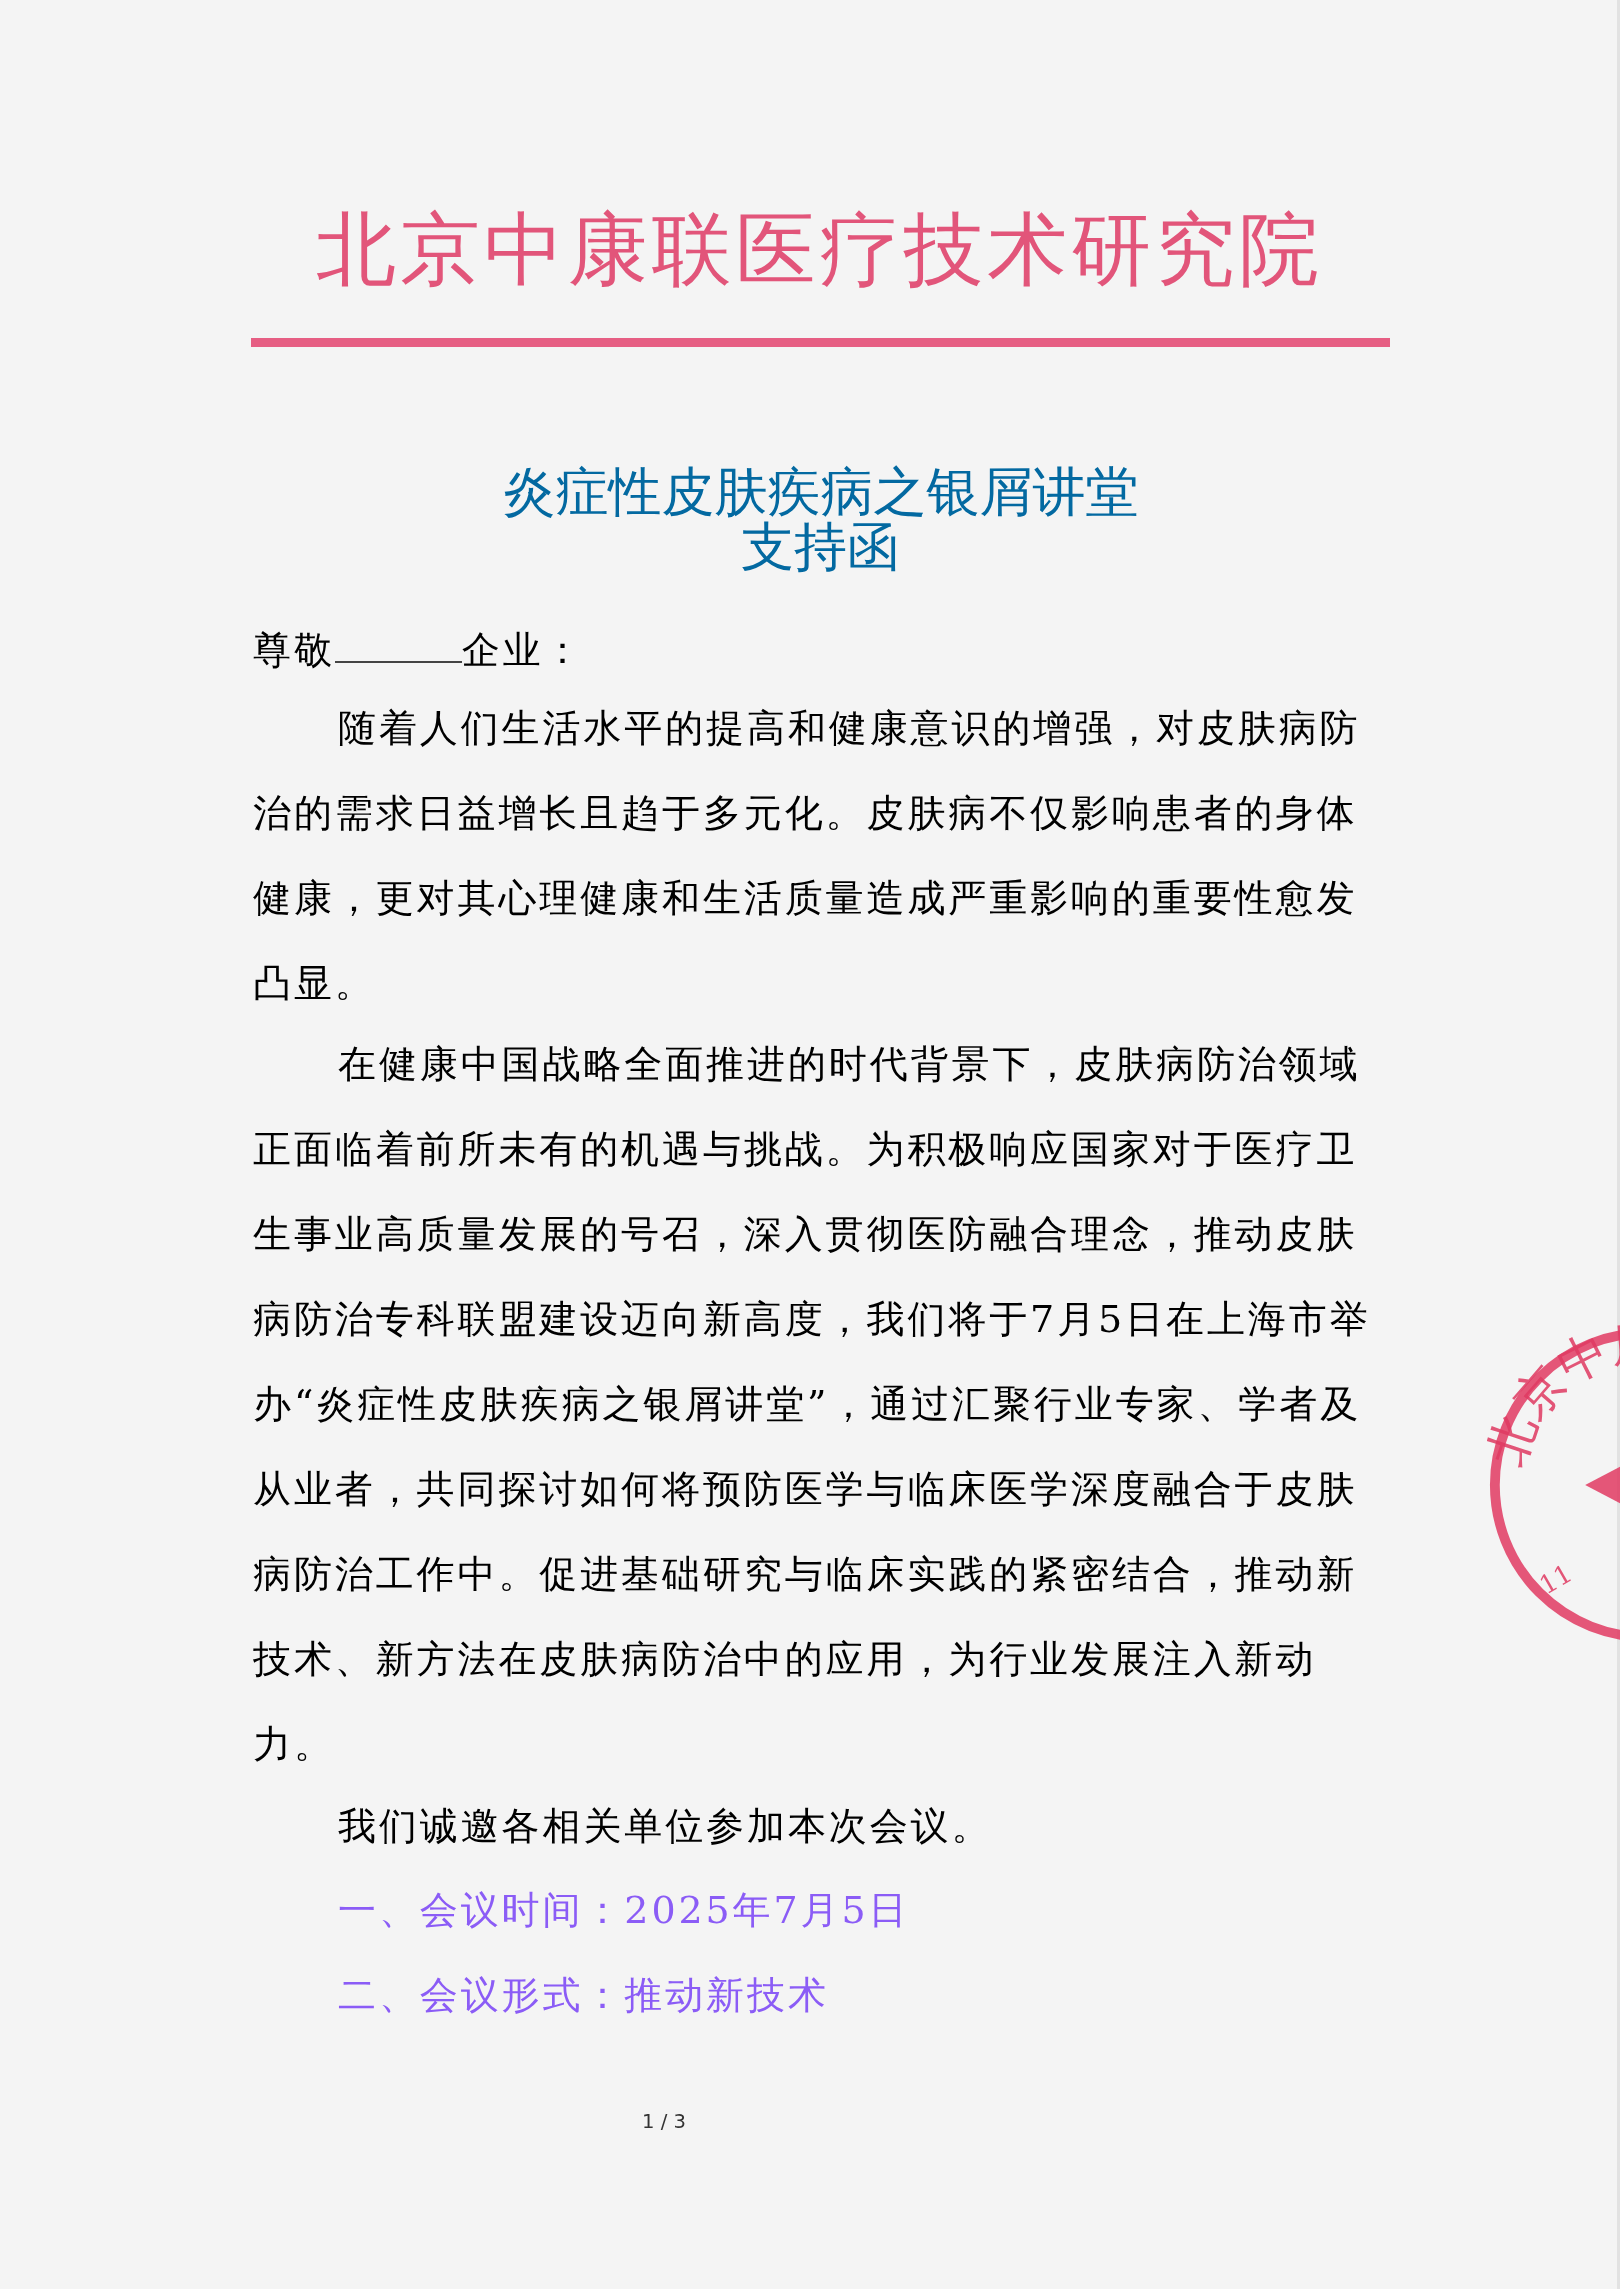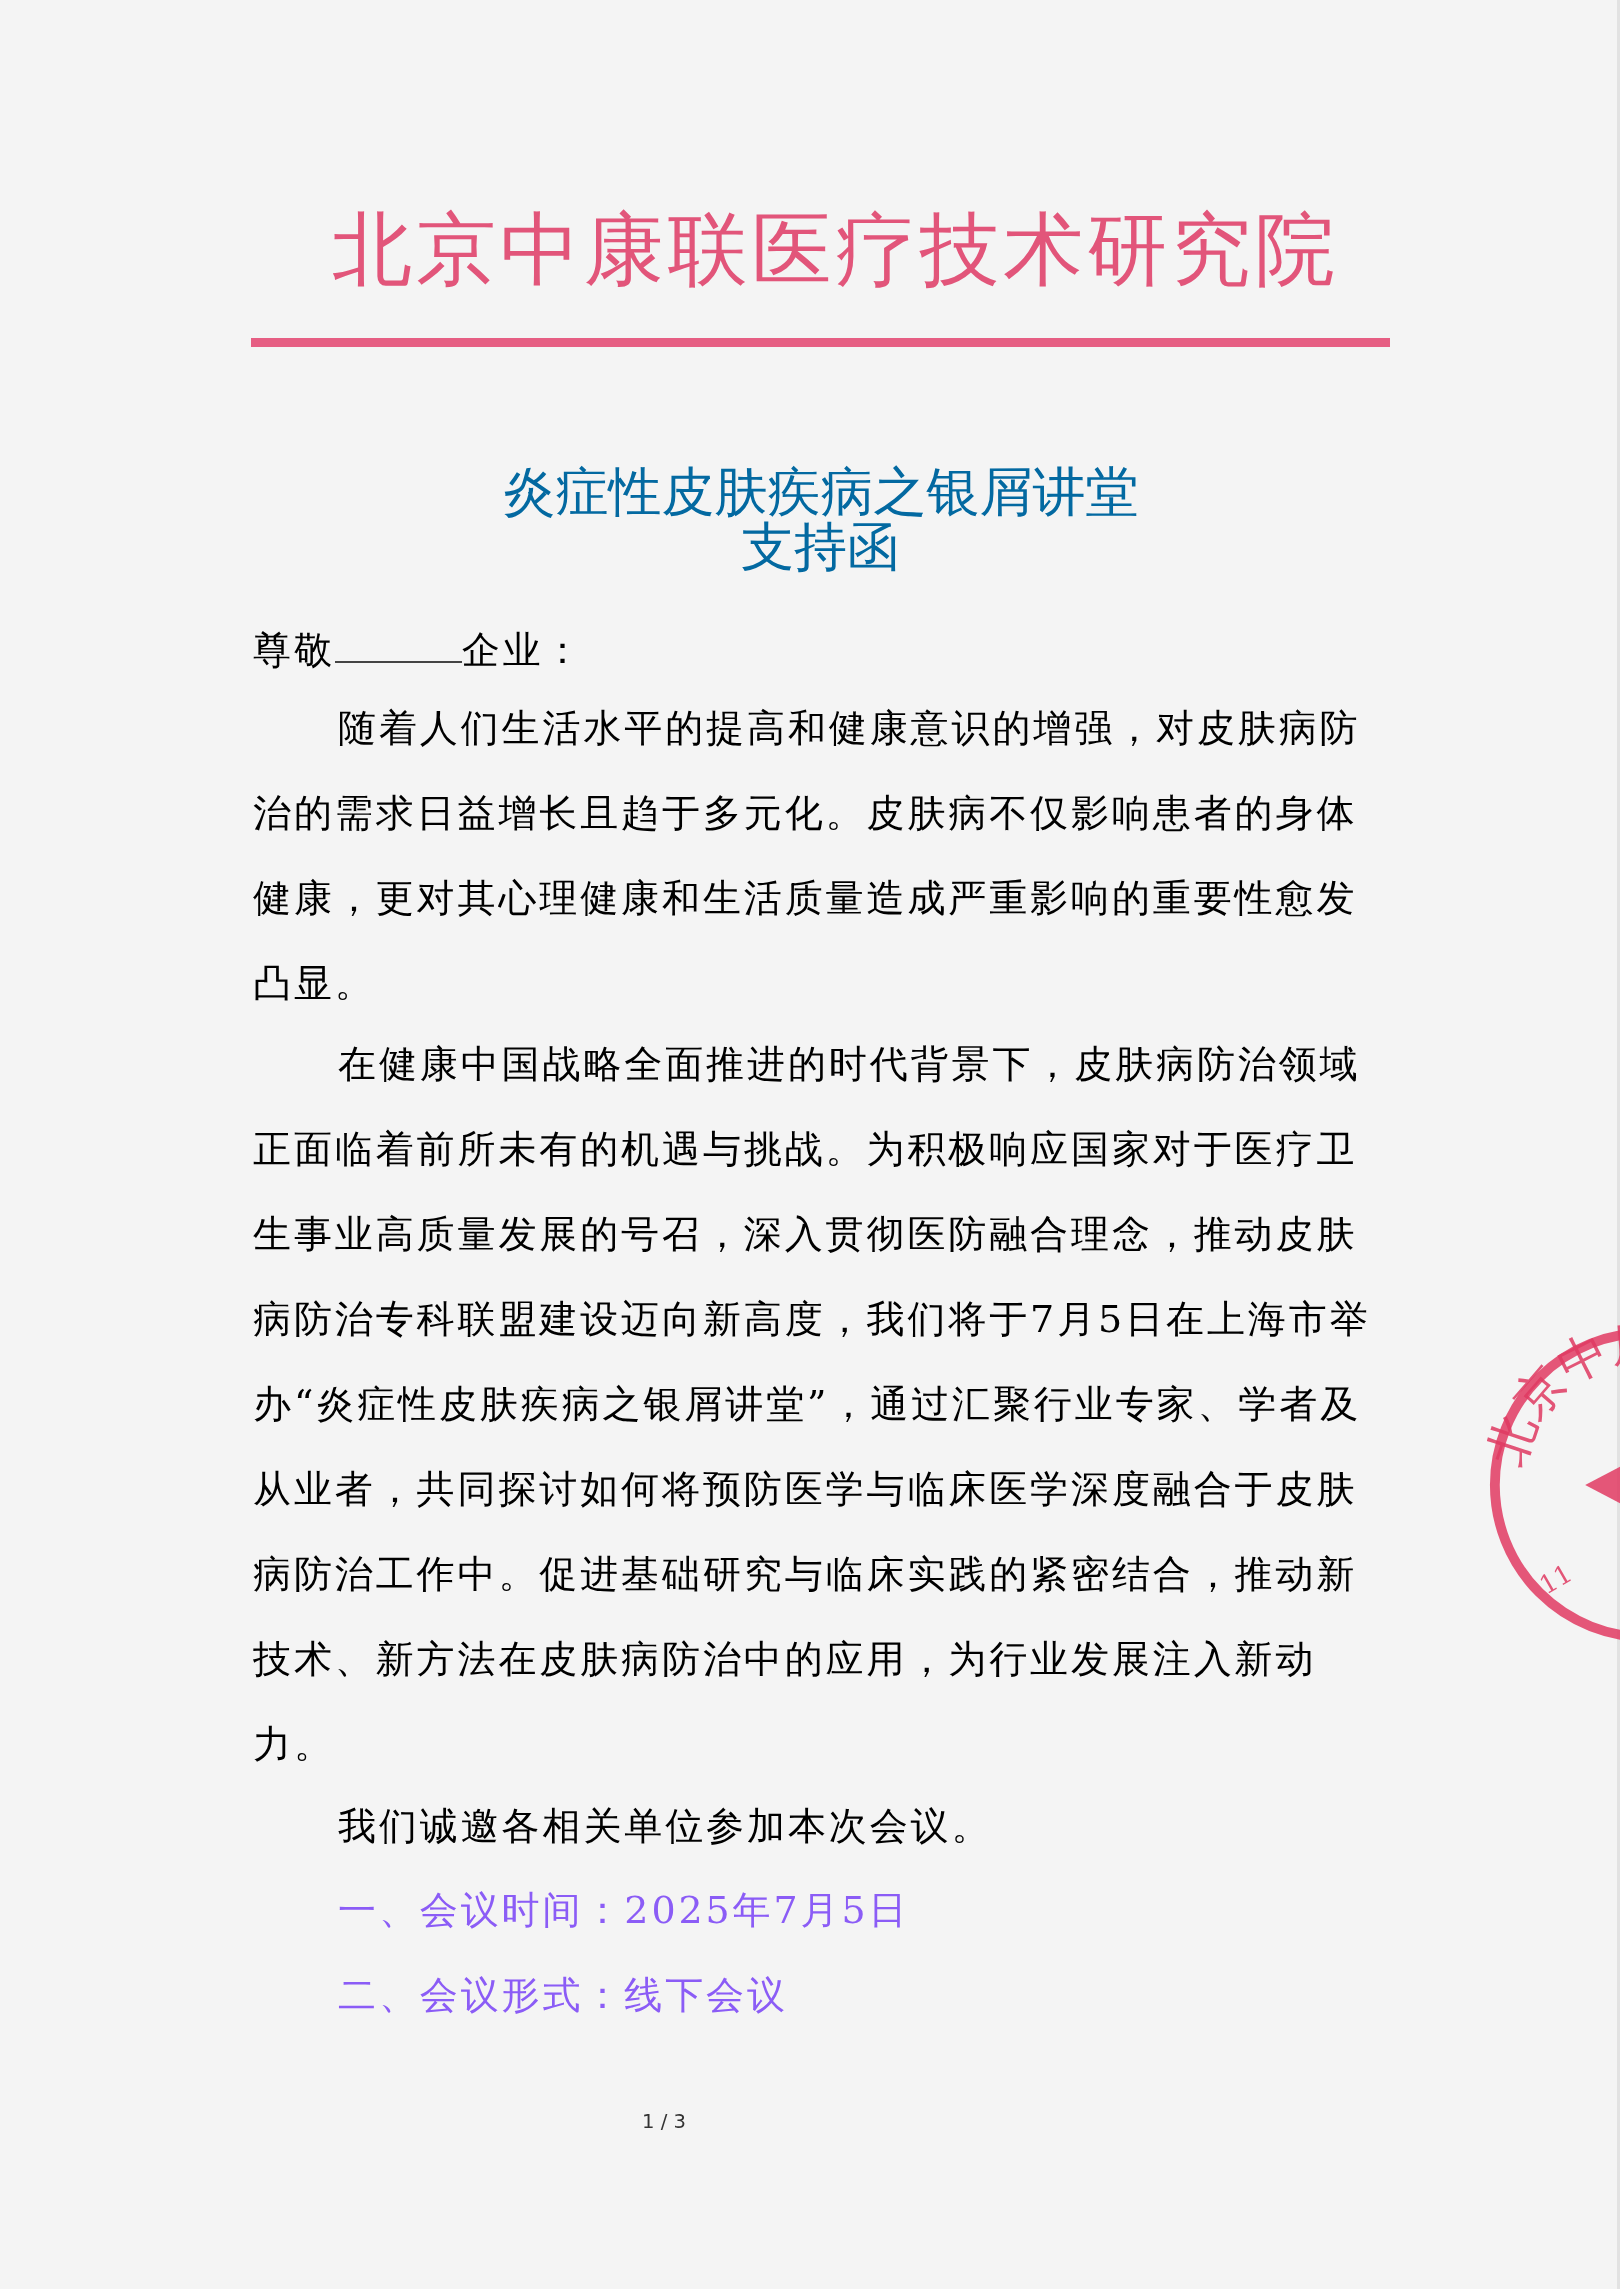--- a/index.html
+++ b/index.html
@@ -8,21 +8,21 @@
     background: #f4f4f4;
     position: relative;
     font-family: "DejaVu Serif", "Liberation Serif", serif;
     color: #2e2e2e;
   }
   .page-edge {
     position: absolute; right: 0; top: 0; width: 2.9px; height: 100%;
     background: #e2e2e2;
   }
   .letterhead {
-    position: absolute; left: 266px; top: 201px; width: 1139px;
+    position: absolute; left: 250px; top: 201px; width: 1139px;
     text-align: center;
     font-family: "DejaVu Sans", "Liberation Sans", sans-serif;
     font-size: 80px; letter-spacing: 3.9px; line-height: 98px;
     color: #e2557a;
   }
   .letterhead-rule {
     position: absolute; left: 251px; top: 338px; width: 1139px; height: 8.8px;
     background: #e65e83;
   }
   .doc-title {
@@ -69,21 +69,21 @@
 
 <div class="body-text salutation">
   <span>尊敬</span><span class="blank"></span><span>企业：</span>
 </div>
 
 <div class="body-text indent p1">随着人们生活水平的提高和健康意识的增强，对皮肤病防治的需求日益增长且趋于多元化。皮肤病不仅影响患者的身体健康，更对其心理健康和生活质量造成严重影响的重要性愈发凸显。</div>
 <div class="body-text indent p2">在健康中国战略全面推进的时代背景下，皮肤病防治领域正面临着前所未有的机遇与挑战。为积极响应国家对于医疗卫生事业高质量发展的号召，深入贯彻医防融合理念，推动皮肤病防治专科联盟建设迈向新高度，我们将于7月5日在上海市举办“炎症性皮肤疾病之银屑讲堂”，通过汇聚行业专家、学者及从业者，共同探讨如何将预防医学与临床医学深度融合于皮肤病防治工作中。促进基础研究与临床实践的紧密结合，推动新技术、新方法在皮肤病防治中的应用，为行业发展注入新动力。</div>
 <div class="body-text indent p3">我们诚邀各相关单位参加本次会议。</div>
 
 <div class="item i1">一、会议时间：2025年7月5日</div>
-<div class="item i2">二、会议形式：线下会议</div>
+<div class="item i2">二、会议形式：推动新技术</div>
 
 <div class="page-number">1 / 3</div>
 
 <svg class="seal" viewBox="0 0 326 326">
   <defs>
     <path id="sealArc" d="M 163 163 m -128 0 a 128 128 0 1 1 256 0 a 128 128 0 1 1 -256 0"></path>
   </defs>
   <circle cx="163" cy="163" r="155" fill="none" stroke="#e03a62" stroke-width="10" opacity="0.85"></circle>
   <text font-family="DejaVu Sans, sans-serif" font-size="50" fill="#e03a62" opacity="0.85">
     <textPath href="#sealArc" startOffset="2%">北京中康联医</textPath>

